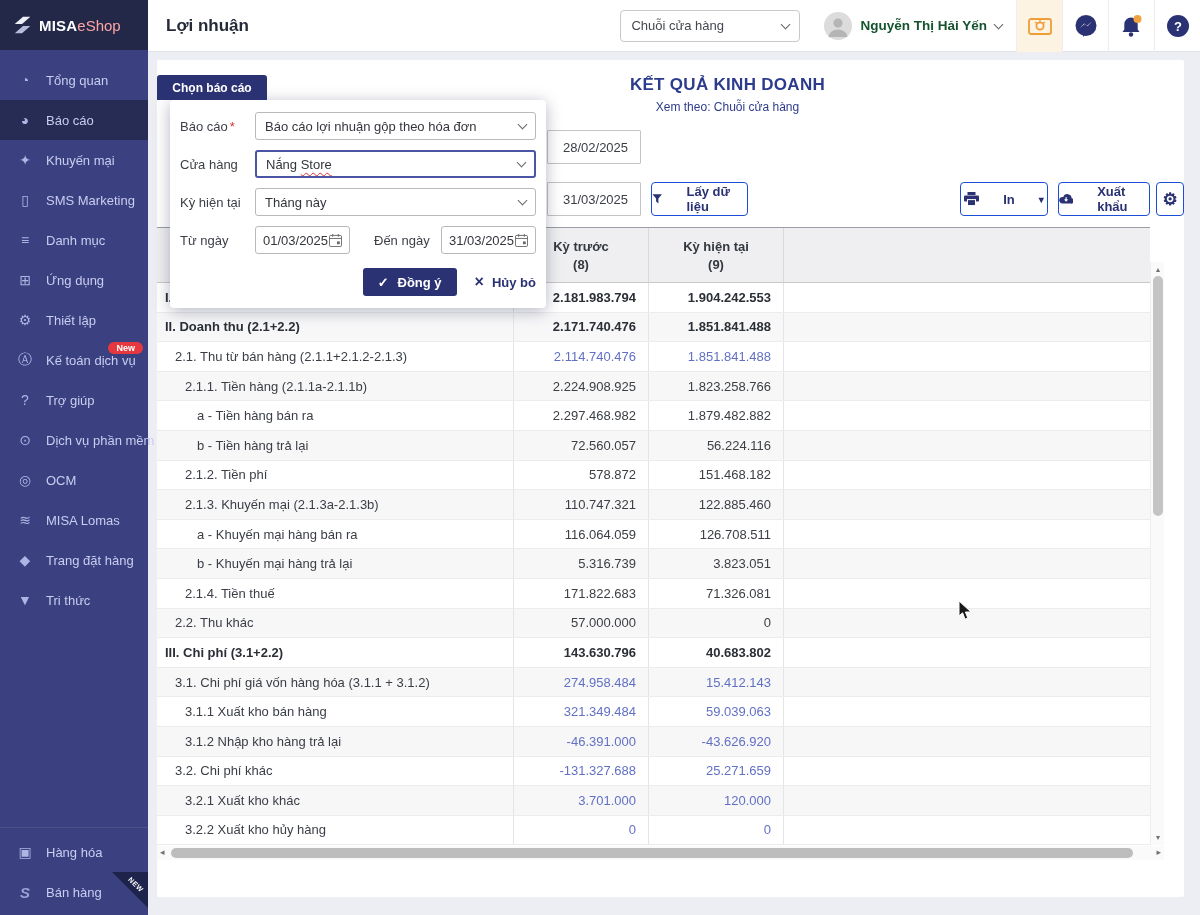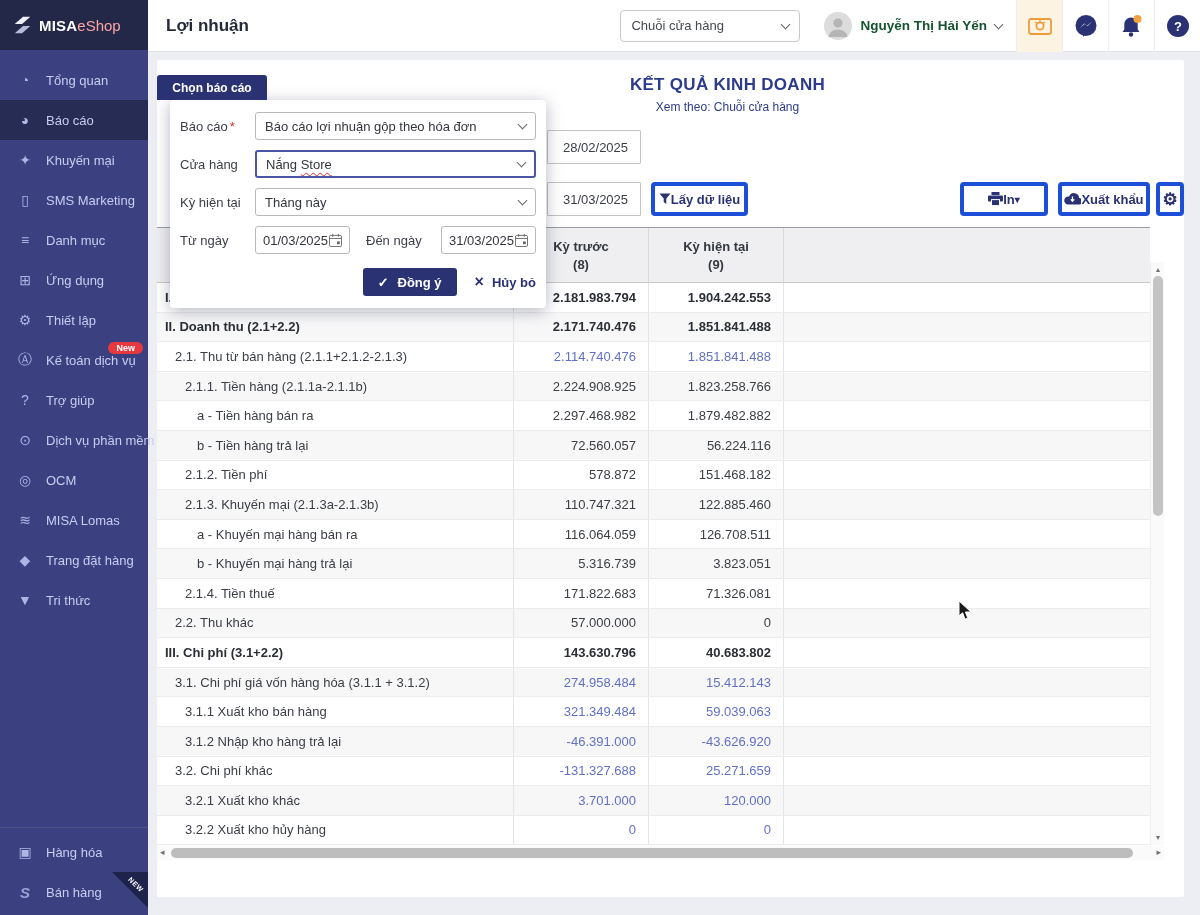--- a/index.html
+++ b/index.html
@@ -34,21 +34,21 @@
   .icon-cell{width:46px;height:52px;border-left:1px solid #ededed;display:flex;align-items:center;justify-content:center;cursor:pointer}
   .icon-cell.tip{background:#fdf3e2}
 
   
   .card{position:absolute;left:157px;top:60px;width:1027px;height:837px;background:#fff;border-radius:2px;z-index:1}
   .tab-btn{position:absolute;left:0;top:15px;width:110px;height:25px;background:#2b3274;color:#fff;font-weight:bold;font-size:12px;border-radius:3px 3px 0 0;display:flex;align-items:center;justify-content:center;cursor:pointer;z-index:31}
   .report-head{position:absolute;left:0;right:0;top:15px;text-align:center;transform:translateX(57px)}
   .report-title{font-size:17px;font-weight:bold;color:#2c3b8c;letter-spacing:.3px}
   .report-sub{font-size:12px;color:#2c3b8c;margin-top:5px}
   .date-input{position:absolute;height:34px;width:94px;border:1px solid #c4c4c4;border-radius:1px;display:flex;align-items:center;justify-content:space-between;padding:0 15px;background:#fff;color:#3a3e45;font-size:13px}
-  .btn{position:absolute;height:34px;border:4px solid #1d4ed8;border-radius:4px;background:#fff;color:#2b3274;font-weight:bold;font-size:13px;display:flex;align-items:center;justify-content:center;gap:0;cursor:pointer}
+  .btn{position:absolute;height:34px;border:1px solid #1d4ed8;border-radius:4px;background:#fff;color:#2b3274;font-weight:bold;font-size:13px;display:flex;align-items:center;justify-content:center;gap:24px;cursor:pointer}
 
   
   .thead{position:absolute;left:0;top:167px;width:993px;height:56px;background:#efeff1;border-top:1px solid #9a9da3;border-bottom:1px solid #c9c9c9;display:flex}
   .th-label{width:356px}
   .th-num{width:135px;border-left:1px solid #d9d9d9;display:flex;flex-direction:column;align-items:center;justify-content:center;font-weight:bold;color:#34383f;gap:3px}
   .th-fill{flex:1;border-left:1px solid #d9d9d9}
   .tbody{position:absolute;left:0;top:223px;width:993px}
   .trow{height:29.6px;display:flex;border-bottom:1px solid #ececee;cursor:pointer}
   .trow.striped{background:#f7f7f8}
   .td{display:flex;align-items:center}
@@ -72,21 +72,21 @@
   .harrow{position:absolute;top:1px;font-size:9px;color:#707070}
 
   
   .popup{position:absolute;left:13px;top:40px;width:376px;background:#fff;border-radius:4px;box-shadow:0 3px 16px rgba(40,44,80,.35);padding:12px 10px 12px 10px;z-index:30}
   .prow{display:flex;align-items:center;margin-bottom:10px}
   .plabel{width:75px;font-size:13px;color:#3b3f46;flex:0 0 75px}
   .req{color:#e03131;margin-left:2px}
   .pfield{flex:1;height:28px;border:1px solid #b9b9b9;border-radius:3px;display:flex;align-items:center;justify-content:space-between;padding:0 9px;font-size:13px;color:#33363c;background:#fff;cursor:pointer}
   .pfield.focused{border:2px solid #4b55a5}
   .pdate{flex:0 0 95px;height:28px;border:1px solid #b9b9b9;border-radius:3px;display:flex;align-items:center;justify-content:space-between;padding:0 7px;font-size:13px;color:#33363c}
-  .plabel-mid{margin-left:16px;width:62px;font-size:13px;color:#3b3f46}
+  .plabel-mid{margin-left:24px;width:62px;font-size:13px;color:#3b3f46}
   .spellcheck{text-decoration:underline;text-decoration-style:wavy;text-decoration-color:#e03131;text-decoration-thickness:1px;text-underline-offset:3px}
   .pbuttons{display:flex;justify-content:flex-end;align-items:center;gap:18px;margin-top:14px}
   .btn-ok{background:#2b3274;color:#fff;height:28px;padding:0 15px;border-radius:3px;font-weight:bold;font-size:13px;display:flex;align-items:center;gap:9px;cursor:pointer}
   .btn-cancel{color:#2b3274;font-weight:bold;font-size:13px;display:flex;align-items:center;gap:8px;cursor:pointer}
   .x-icon{font-size:16px;font-weight:bold}
 
   .cursor{position:absolute;left:958px;top:600px;z-index:50;pointer-events:none}
 </style>
 </head>
 <body>

